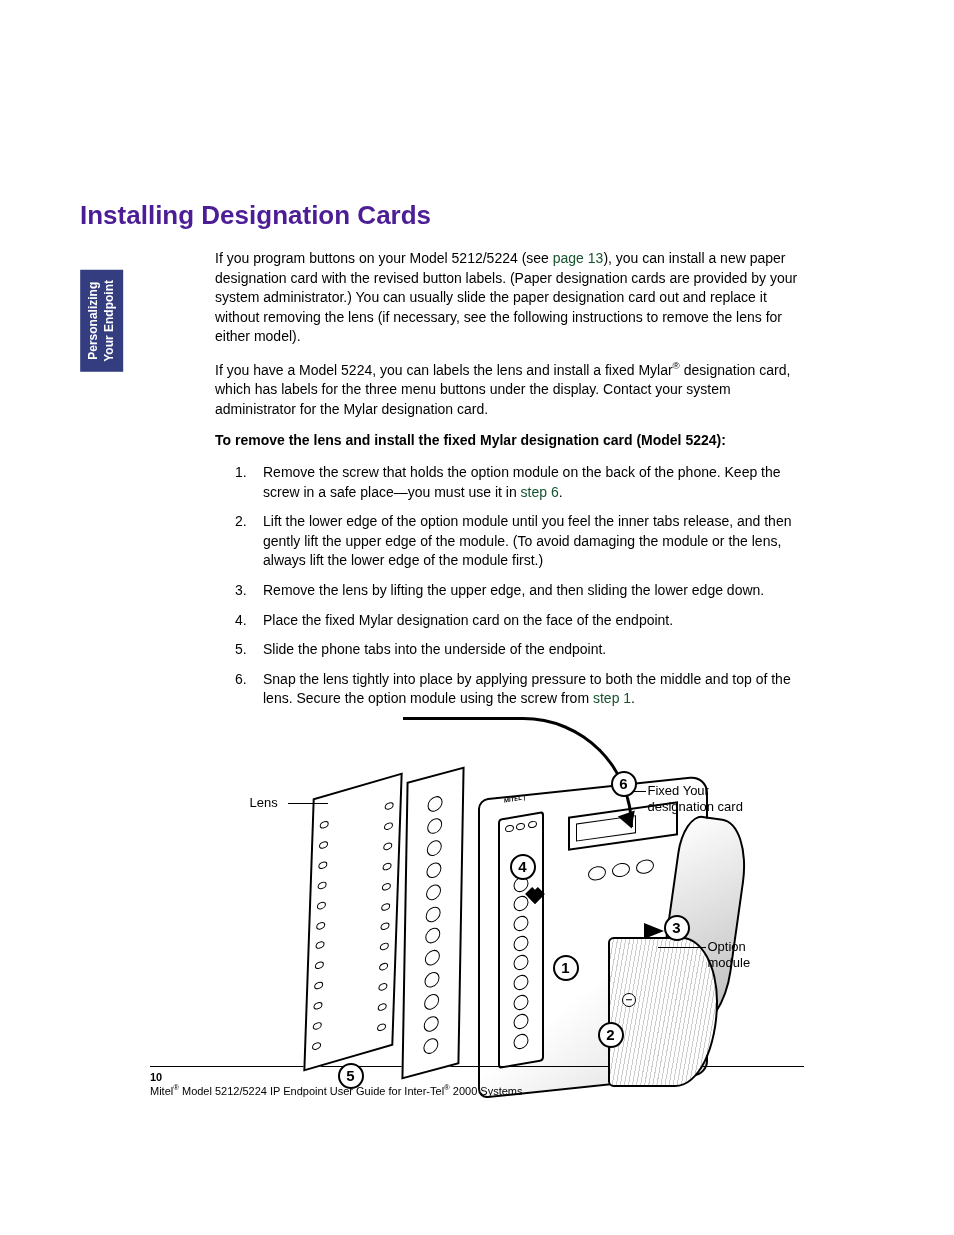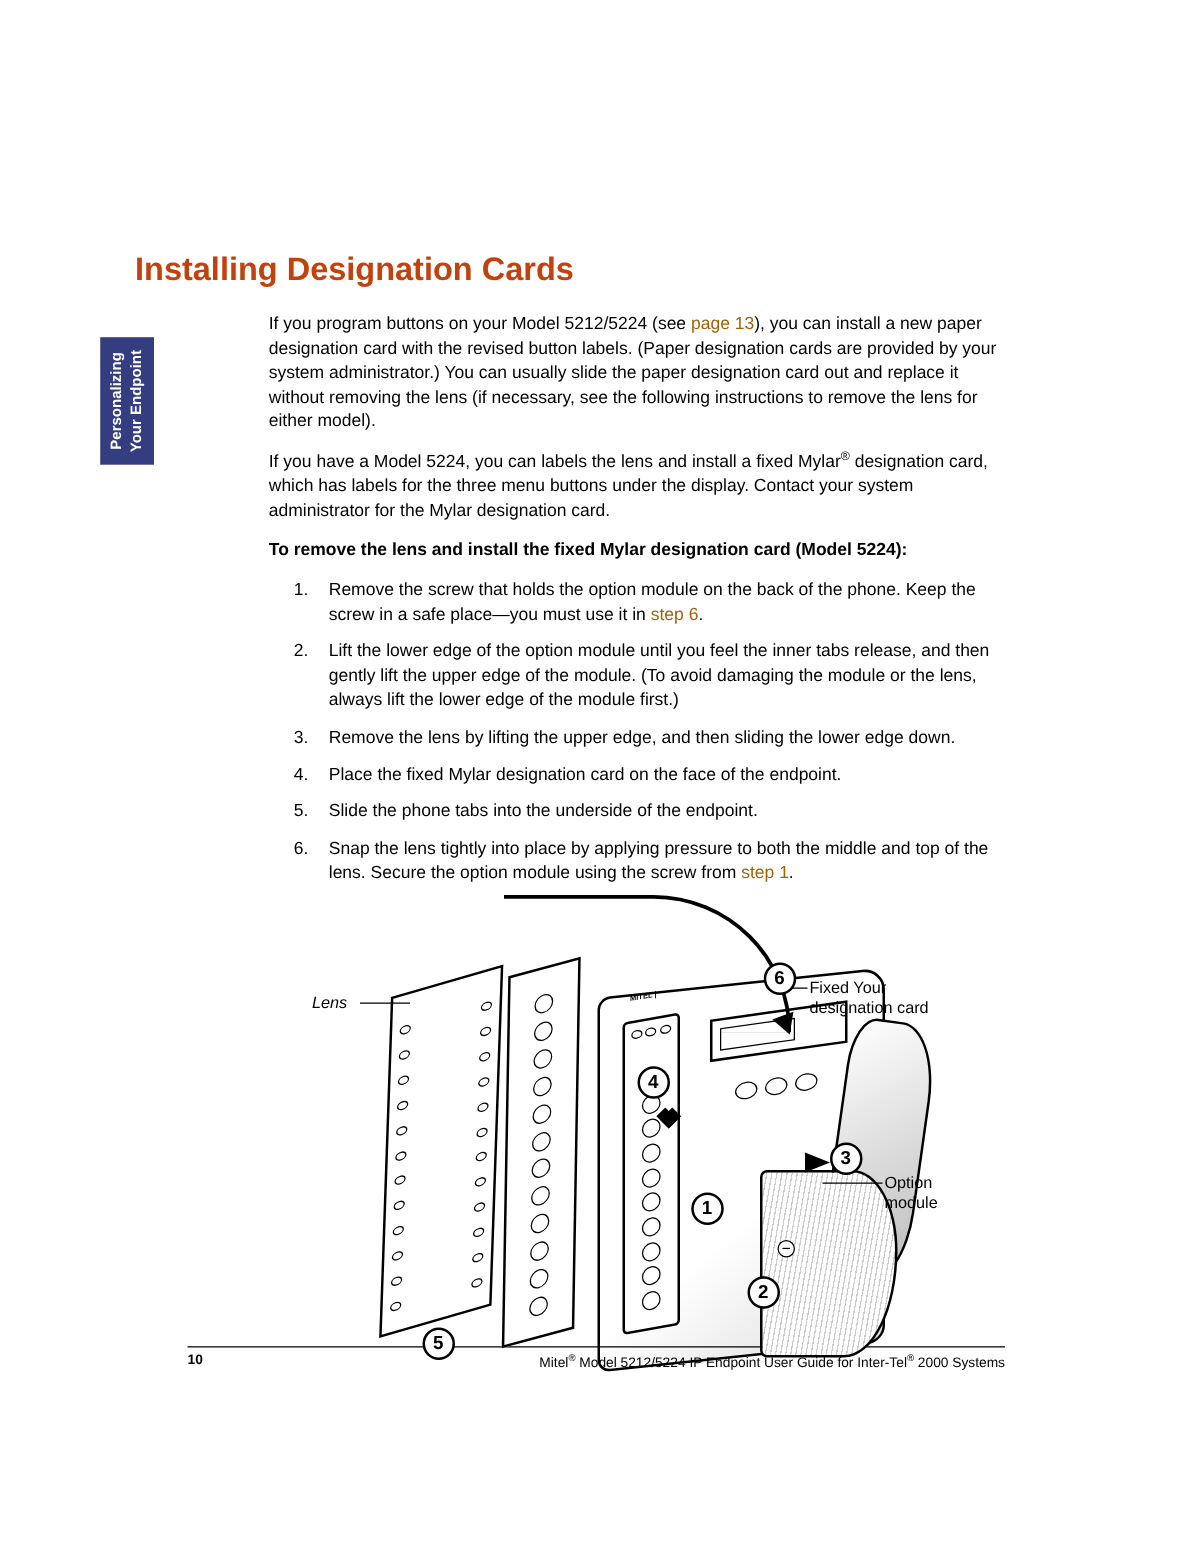--- a/index.html
+++ b/index.html
@@ -26,37 +26,36 @@
     color: #fff;
     font-weight: bold;
     font-size: 12px;
     writing-mode: vertical-rl;
     transform: rotate(180deg);
     padding: 10px 6px;
     text-align: center;
     line-height: 1.3;
   }
   h1 {
-    color: #c2410c;
+    color: #4c1d95;
     font-size: 26px;
     font-weight: bold;
     margin-bottom: 18px;
     font-family: Arial, Helvetica, sans-serif;
-    margin-left: 28px;
   }
   .body-col {
     margin-left: 135px;
     width: 585px;
     line-height: 1.4;
   }
   .para {
     margin-bottom: 12px;
   }
   .link {
-    color: #a16207;
+    color: #14532d;
   }
   .sup {
     font-size: 0.7em;
     vertical-align: super;
   }
   .bold {
     font-weight: bold;
   }
   ol.steps {
     list-style: none;
@@ -80,21 +79,21 @@
     width: 560px;
     height: 380px;
     margin: 18px auto 0;
   }
   .callout {
     position: absolute;
     font-size: 13px;
     line-height: 1.2;
     z-index: 3;
   }
-  .callout-lens { left: 22px; top: 68px; font-style: italic; }
+  .callout-lens { left: 22px; top: 68px; }
   .callout-lens::after {
     content: "";
     position: absolute;
     left: 38px; top: 8px;
     width: 40px; height: 1px;
     background: #000;
   }
   .callout-mylar { left: 420px; top: 56px; width: 130px; }
   .callout-option { left: 480px; top: 212px; width: 80px; }
   .step-bubble {
@@ -305,20 +304,21 @@
   .footer {
     position: absolute;
     left: 150px;
     right: 150px;
     bottom: 138px;
     border-top: 1px solid #000;
     padding-top: 4px;
     display: flex;
     justify-content: space-between;
     font-size: 11px;
+    flex-direction: column;
   }
   .footer .pnum { font-weight: bold; }
 </style>
 </head>
 <body>
 
 <div class="side-tab">
   <span>Personalizing</span><br>
   <span>Your Endpoint</span>
 </div>

